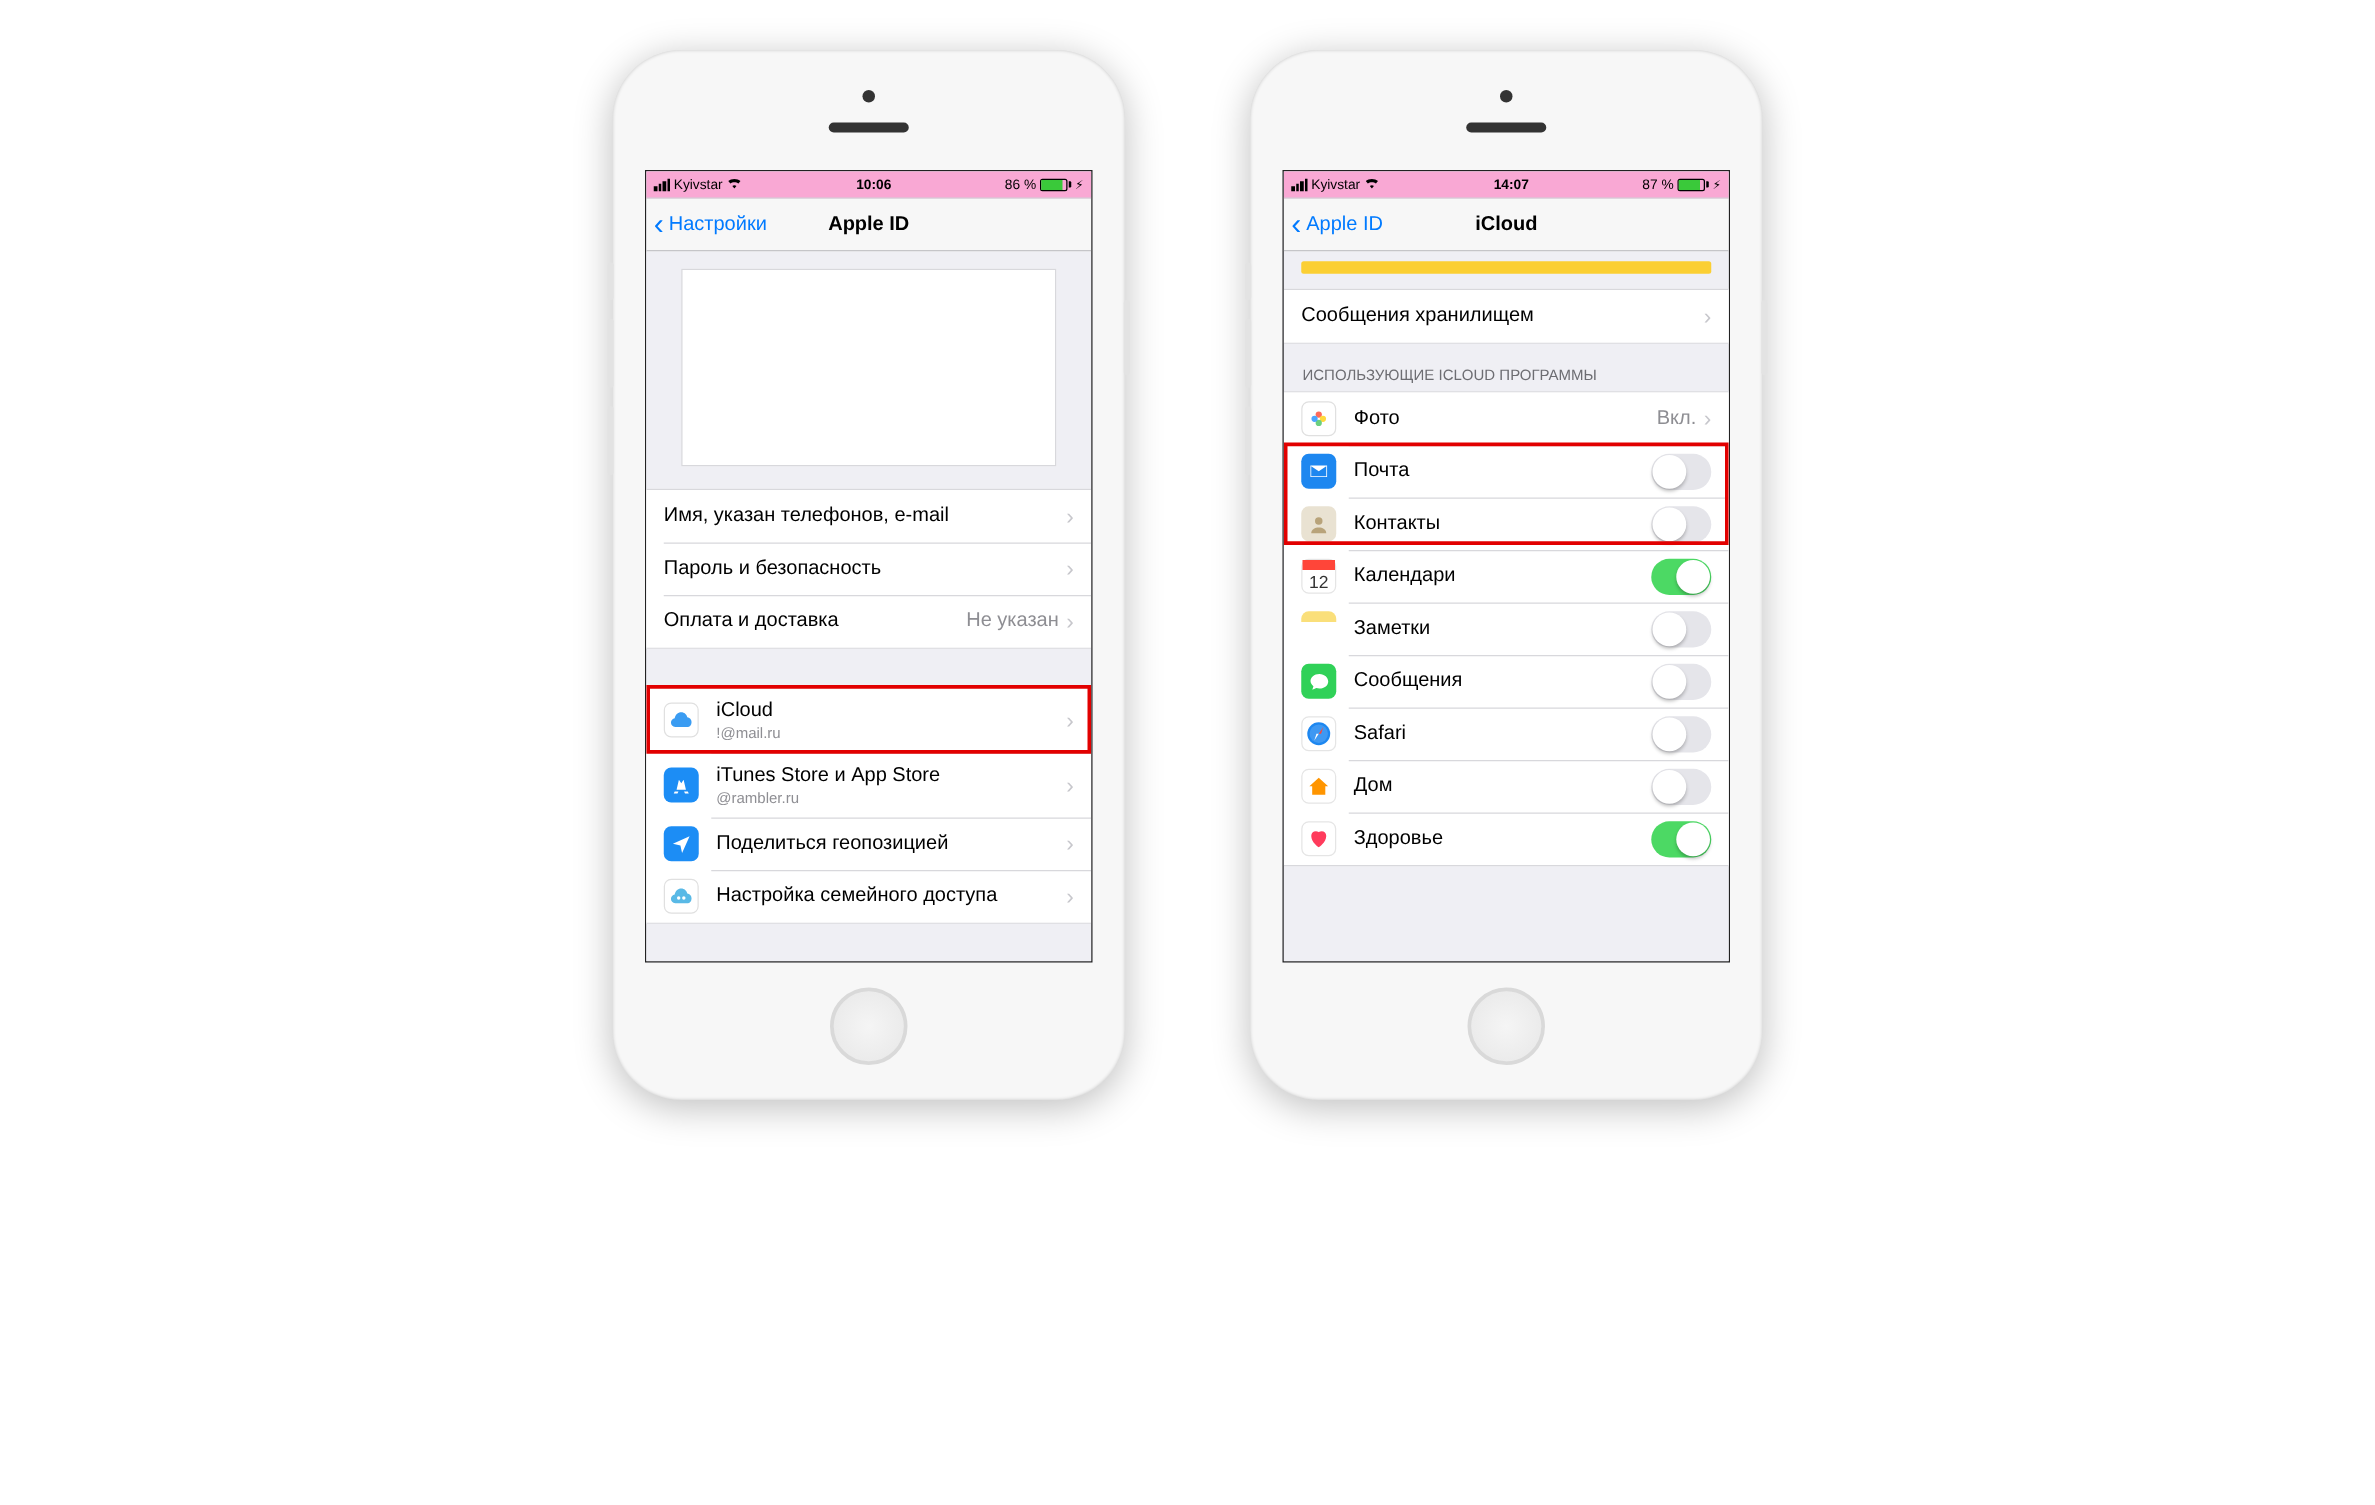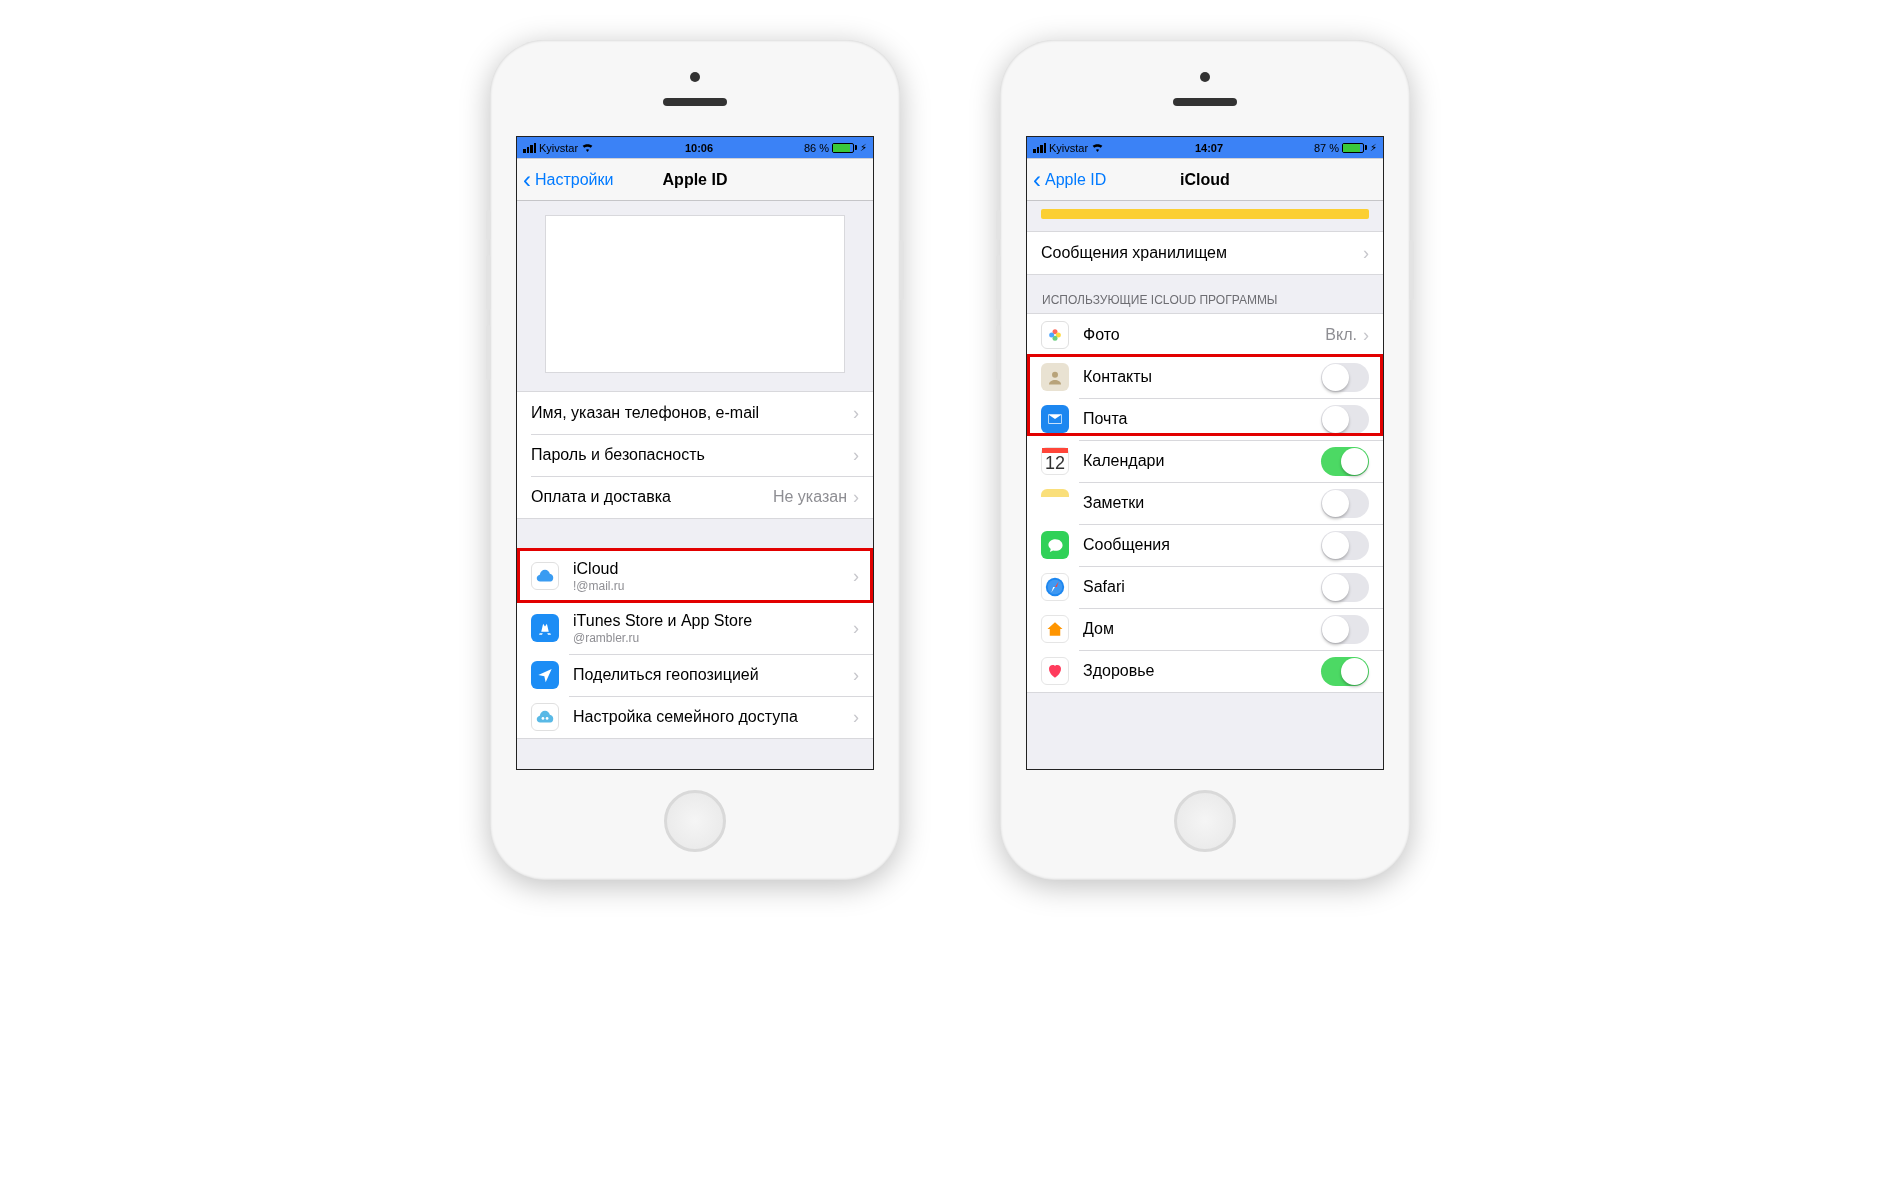--- a/index.html
+++ b/index.html
@@ -59,21 +59,21 @@
     background:#efeff4;
     border:1px solid #222;
     display:flex; flex-direction:column;
     overflow:hidden;
     position:relative;
   }
 
   
   .status-bar {
     height:22px;
-    background:#3b82f6;
+    background:#f9a8d4;
     display:flex; align-items:center;
     justify-content:space-between;
     padding:0 6px;
     font-size:11px; font-weight:500;
     color:#000;
     border-bottom:1px solid #d0d0d5;
   }
   .status-left{display:flex;align-items:center;gap:3px;}
   .sig-bars{display:inline-flex;align-items:flex-end;gap:1px;}
   .sig-bars span{width:2.5px;background:#000;}
@@ -385,49 +385,49 @@
                 <circle cx="12" cy="16" r="3" fill="#6bcf7f"></circle>
                 <circle cx="8" cy="12" r="3" fill="#4da6ff"></circle>
               </svg>
             </span>
             <span class="label">Фото</span>
             <span class="spacer"></span>
             <span class="value">Вкл.</span>
             <span class="chevron">›</span>
           </div>
           <div class="row icony sep-inset">
+            <span class="app-icon ic-mail">
+              <svg width="16" height="16" viewBox="0 0 24 24">
+                <path fill="#fff" d="M2 5h20v14H2V5zm10 7L3 6v12h18V6l-9 6z"></path>
+              </svg>
+            </span>
+            <span class="label">Почта</span>
+            <span class="spacer"></span>
+            <div class="toggle">
+              <div class="knob"></div>
+            </div>
+          </div>
+          <div class="row icony sep-inset">
             <span class="app-icon ic-contacts">
               <svg width="18" height="18" viewBox="0 0 24 24">
                 <circle cx="12" cy="9" r="4" fill="#b8a37a"></circle>
                 <path fill="#b8a37a" d="M4 22c0-4 4-6 8-6s8 2 8 6H4z"></path>
               </svg>
             </span>
             <span class="label">Контакты</span>
             <span class="spacer"></span>
             <div class="toggle">
               <div class="knob"></div>
             </div>
           </div>
           <div class="row icony sep-inset">
-            <span class="app-icon ic-mail">
-              <svg width="16" height="16" viewBox="0 0 24 24">
-                <path fill="#fff" d="M2 5h20v14H2V5zm10 7L3 6v12h18V6l-9 6z"></path>
-              </svg>
-            </span>
-            <span class="label">Почта</span>
-            <span class="spacer"></span>
-            <div class="toggle">
-              <div class="knob"></div>
-            </div>
-          </div>
-          <div class="row icony sep-inset">
             <span class="app-icon ic-calendar">
               <div style="width:100%;height:100%;display:flex;flex-direction:column;">
                 <div style="height:8px;background:#ff4539;"></div>
-                <div style="flex:1;display:flex;align-items:center;justify-content:center;font-size:18px;font-weight:400;color:#333;">12</div>
+                <div style="flex:1;display:flex;align-items:center;justify-content:center;font-size:14px;font-weight:400;color:#333;">12</div>
               </div>
             </span>
             <span class="label">Календари</span>
             <span class="spacer"></span>
             <div class="toggle on">
               <div class="knob"></div>
             </div>
           </div>
           <div class="row icony sep-inset">
             <span class="app-icon ic-notes"></span>

